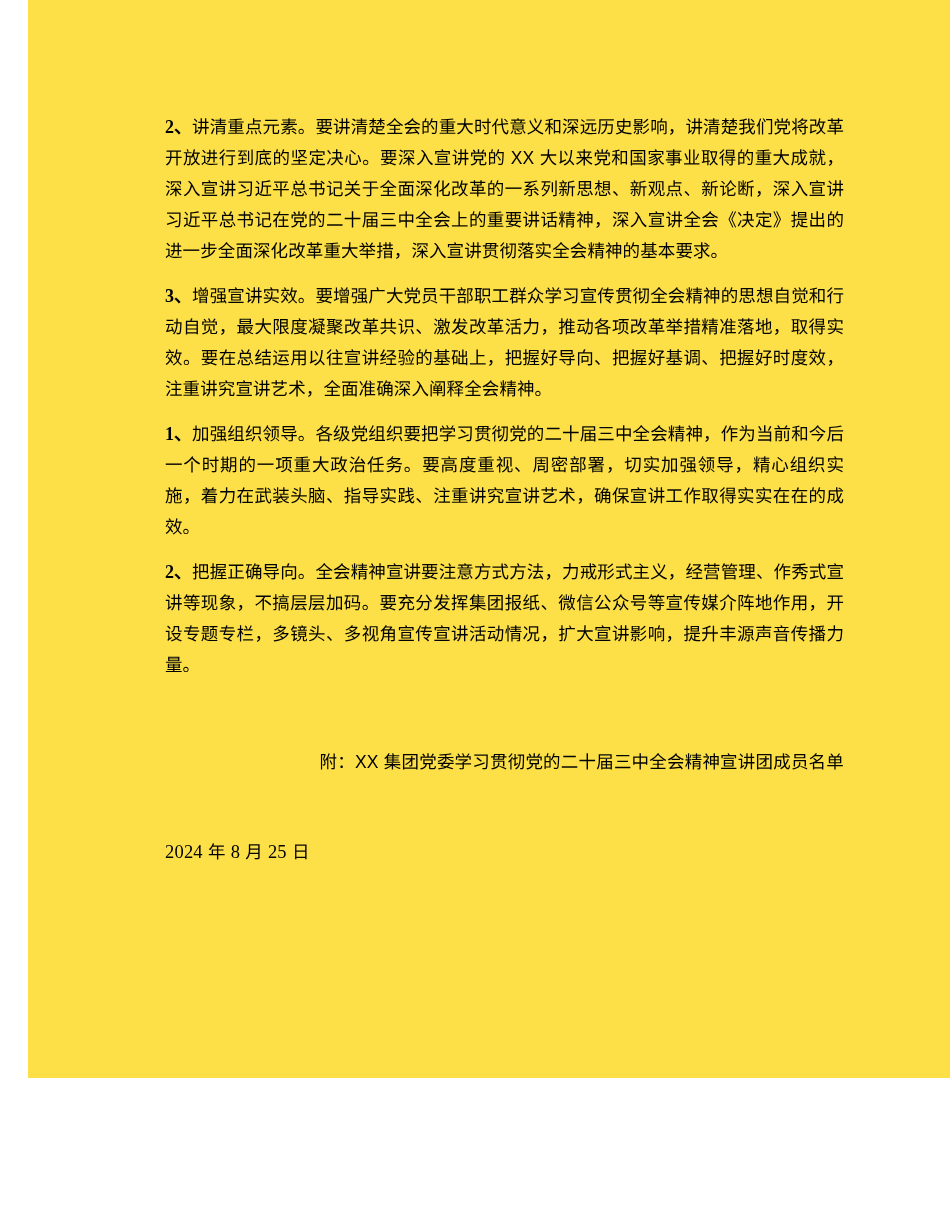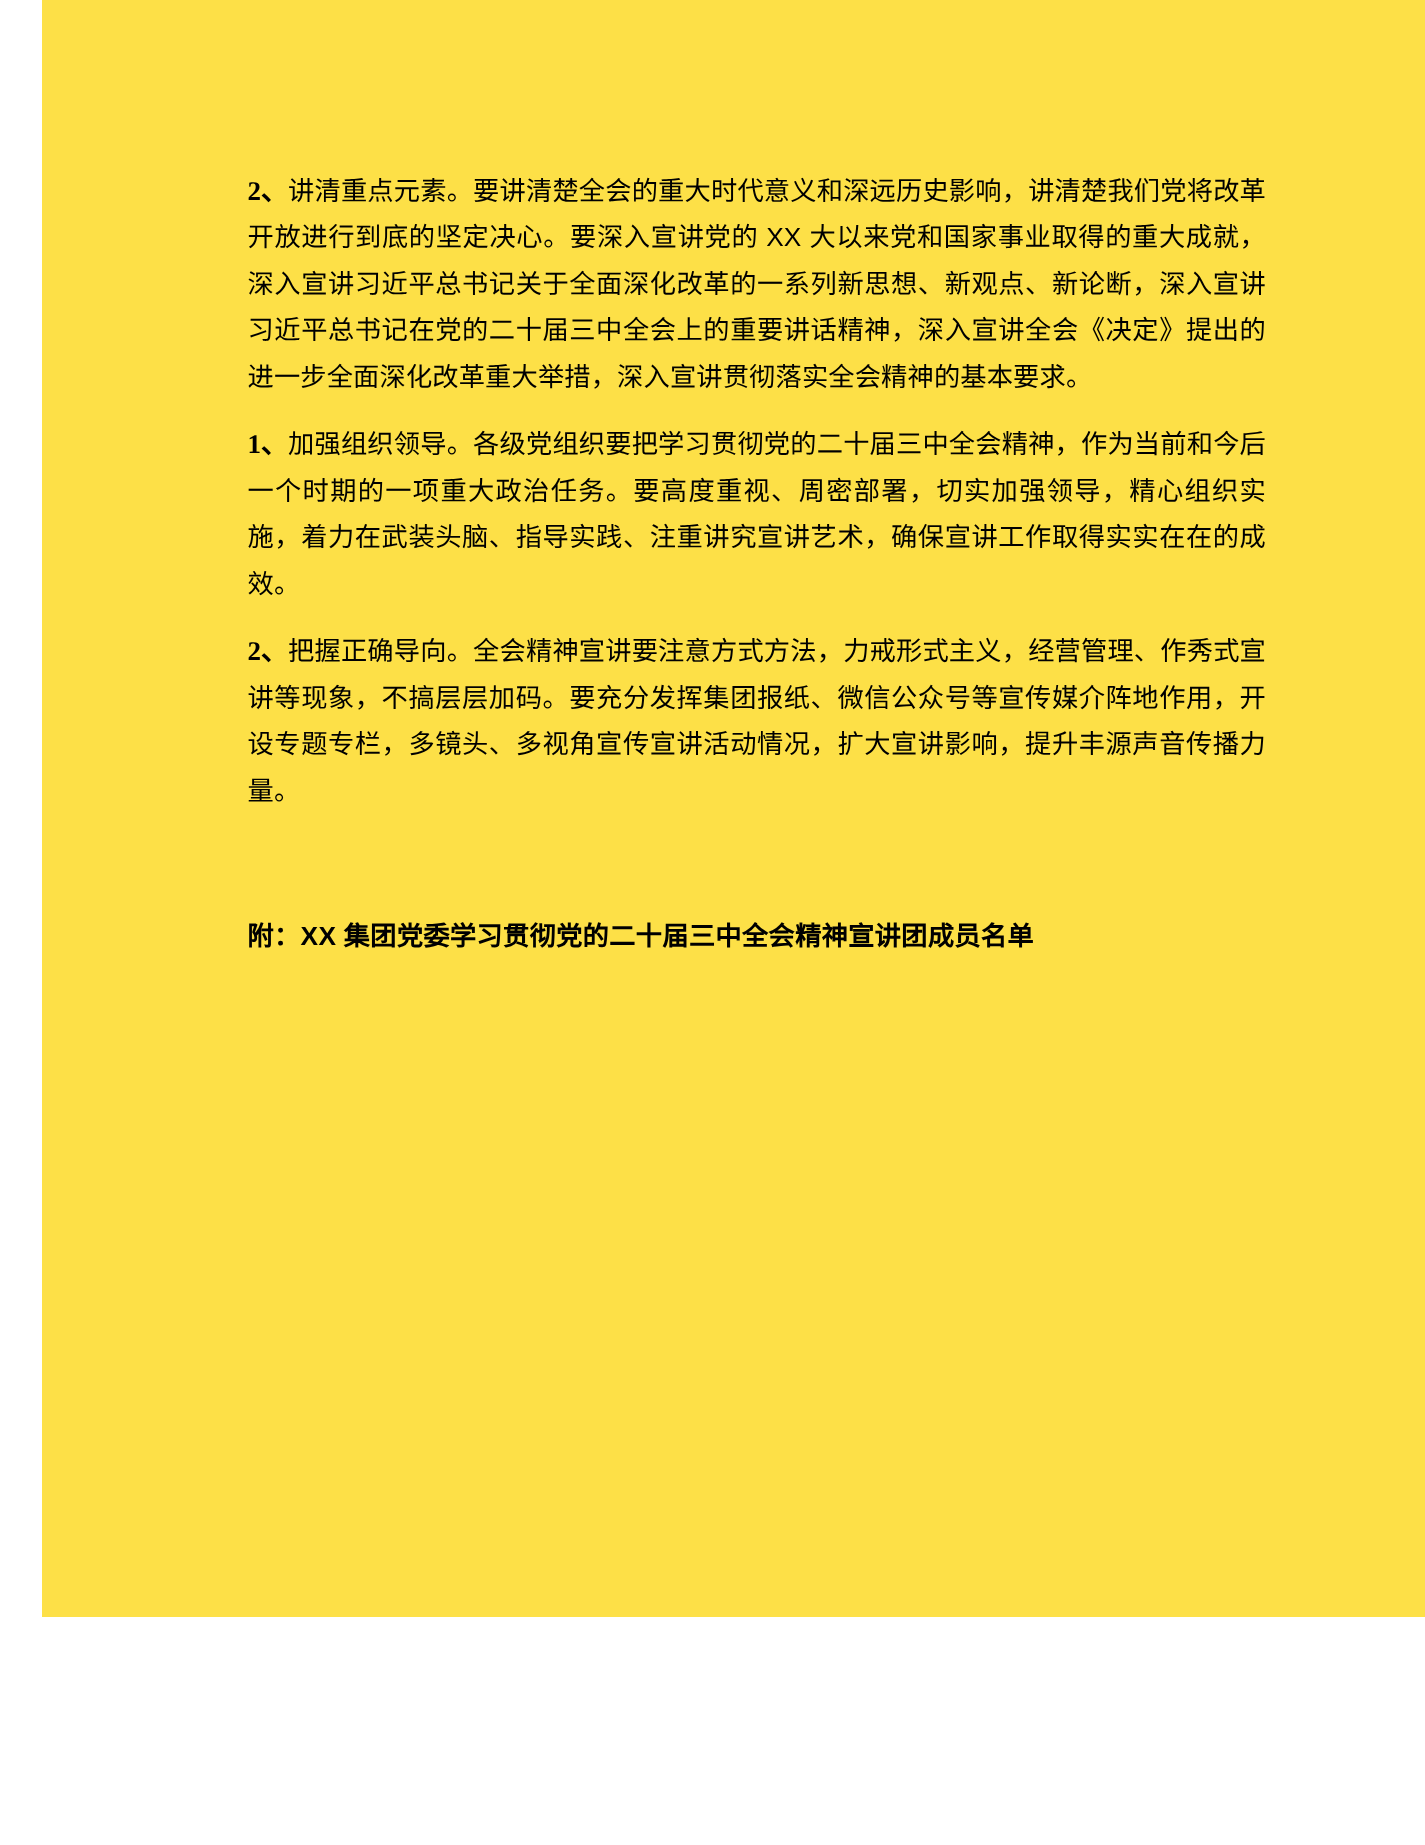--- a/index.html
+++ b/index.html
@@ -59,23 +59,24 @@
     line-height: 31px;
     letter-spacing: 0.1px;
     color: #000000;
   }
 
   
   .attachment {
     margin: 0;
     font-size: 17.5px;
     line-height: 31px;
-    font-weight: 700;
+    font-weight: 400;
     letter-spacing: 0.2px;
     color: #000000;
+    text-align: right;
   }
 
   
   .gap-attachment { height: 59px; }
   .gap-before-attachment { height: 52px; }
 
   
   .date-line {
     margin: 0;
     font-size: 17.5px;
@@ -89,28 +90,30 @@
   }
 </style>
 </head>
 <body>
 
 <div class="page">
   <div class="content">
 
     <p class="para"><span class="enum">2、</span><span>讲清重点元素。要讲清楚全会的重大时代意义和深远历史影响，讲清楚我们党将改革开放进行到底的坚定决心。要深入宣讲党的 XX 大以来党和国家事业取得的重大成就，深入宣讲习近平总书记关于全面深化改革的一系列新思想、新观点、新论断，深入宣讲习近平总书记在党的二十届三中全会上的重要讲话精神，深入宣讲全会《决定》提出的进一步全面深化改革重大举措，深入宣讲贯彻落实全会精神的基本要求。</span></p>
 
+    <p class="para"><span class="enum">3、</span><span>增强宣讲实效。要增强广大党员干部职工群众学习宣传贯彻全会精神的思想自觉和行动自觉，最大限度凝聚改革共识、激发改革活力，推动各项改革举措精准落地，取得实效。要在总结运用以往宣讲经验的基础上，把握好导向、把握好基调、把握好时度效，注重讲究宣讲艺术，全面准确深入阐释全会精神。</span></p>
 
 
     <p class="para"><span class="enum">1、</span><span>加强组织领导。各级党组织要把学习贯彻党的二十届三中全会精神，作为当前和今后一个时期的一项重大政治任务。要高度重视、周密部署，切实加强领导，精心组织实施，着力在武装头脑、指导实践、注重讲究宣讲艺术，确保宣讲工作取得实实在在的成效。</span></p>
 
     <p class="para"><span class="enum">2、</span><span>把握正确导向。全会精神宣讲要注意方式方法，力戒形式主义，经营管理、作秀式宣讲等现象，不搞层层加码。要充分发挥集团报纸、微信公众号等宣传媒介阵地作用，开设专题专栏，多镜头、多视角宣传宣讲活动情况，扩大宣讲影响，提升丰源声音传播力量。</span></p>
 
 
     <div class="gap-before-attachment"></div>
 
     <p class="attachment">附：XX 集团党委学习贯彻党的二十届三中全会精神宣讲团成员名单</p>
 
     <div class="gap-attachment"></div>
 
+    <p class="date-line"><span class="date-num">2024</span>&nbsp;<span>年</span>&nbsp;<span class="date-num">8</span>&nbsp;<span>月</span>&nbsp;<span class="date-num">25</span>&nbsp;<span>日</span></p>
 
   </div>
 </div>
 
 </body></html>

